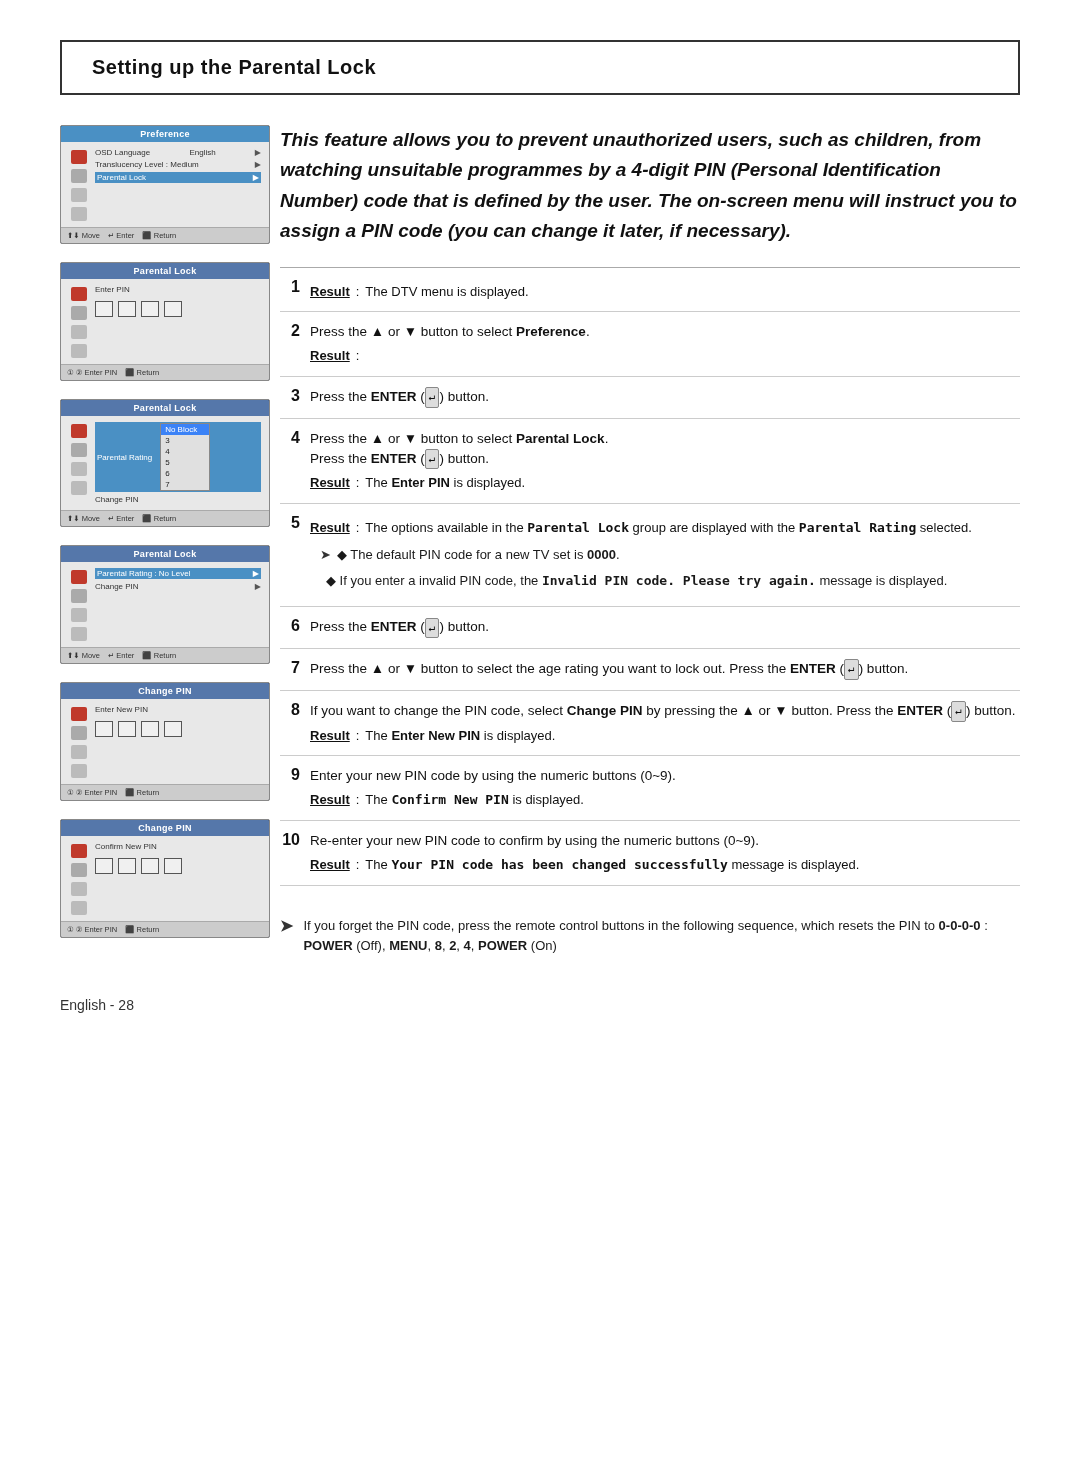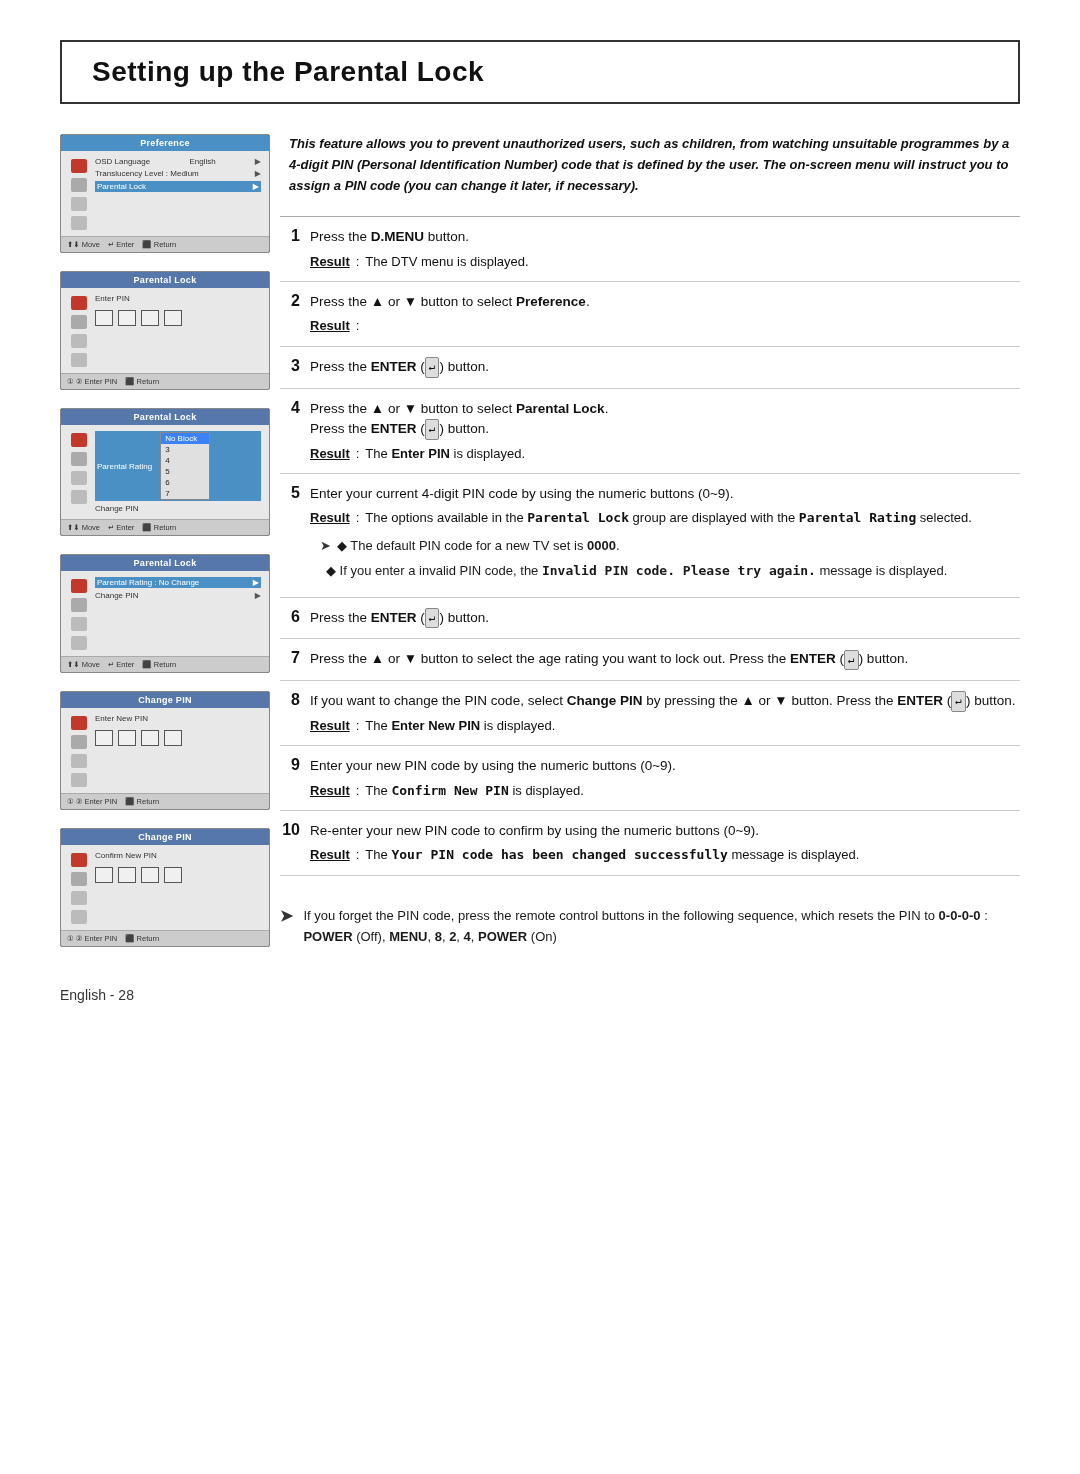--- a/index.html
+++ b/index.html
@@ -21,21 +21,21 @@
 
     
     .page-title-box {
       border: 2px solid #333;
       padding: 14px 30px;
       margin-bottom: 30px;
       display: inline-block;
       width: 100%;
     }
     .page-title-box h1 {
-      font-size: 28px;
+      font-size: 20px;
       font-weight: 900;
       color: #111;
       letter-spacing: 0.5px;
     }
 
     
     .main-layout {
       display: flex;
       align-items: flex-start;
     }
@@ -173,27 +173,26 @@
     }
 
     
     .instructions-col {
       flex: 1;
       display: flex;
       flex-direction: column;
     }
 
     .intro-text {
-      font-size: 13px;
+      font-size: 19px;
       font-style: italic;
       font-weight: bold;
       line-height: 1.6;
       margin-bottom: 20px;
       color: #111;
-      margin-left: 9px;
     }
 
     .divider {
       border: none;
       border-top: 1px solid #aaa;
       margin: 0;
     }
 
     .step-list {
       list-style: none;
@@ -408,21 +407,21 @@
         <div class="screen-title-bar" style="background:#5577aa;">Parental Lock</div>
         <div class="screen-body">
           <div class="screen-sidebar">
             <div class="icon-block active"></div>
             <div class="icon-block grey2"></div>
             <div class="icon-block grey3"></div>
             <div class="icon-block grey3"></div>
           </div>
           <div class="screen-content">
             <div class="screen-row highlighted">
-              <span style="color:#fff;font-size:8px">Parental Rating : No Change</span>
+              <span style="color:#fff;font-size:8px">Parental Rating : No Level</span>
               <span style="color:#fff;font-size:8px;margin-left:auto">▶</span>
             </div>
             <div class="screen-row">
               <span class="screen-label">Change PIN</span>
               <span class="screen-arrow">▶</span>
             </div>
           </div>
         </div>
         <div class="screen-bottom">
           <span>⬆⬇ Move</span>
@@ -493,21 +492,20 @@
         This feature allows you to prevent unauthorized users, such as children, from watching unsuitable programmes by a 4-digit PIN (Personal Identification Number) code that is defined by the user. The on-screen menu will instruct you to assign a PIN code (you can change it later, if necessary).
       </p>
 
       <hr class="divider">
 
       <ol class="step-list">
 
         <li class="step-item">
           <span class="step-num">1</span>
           <div class="step-body">
-            <div class="step-main">Press the <b>D.MENU</b> button.</div>
             <div class="result-line">
               <span class="result-label">Result</span>
                 <span>:</span>
               <span>The DTV menu is displayed.</span>
             </div>
           </div>
         </li>
 
         <li class="step-item">
           <span class="step-num">2</span>
@@ -535,21 +533,20 @@
               <span class="result-label">Result</span>
                 <span>:</span>
               <span>The <b>Enter PIN</b> is displayed.</span>
             </div>
           </div>
         </li>
 
         <li class="step-item">
           <span class="step-num">5</span>
           <div class="step-body">
-            <div class="step-main">Enter your current 4-digit PIN code by using the numeric buttons (0~9).</div>
             <div class="result-line">
               <span class="result-label">Result</span>
                 <span>:</span>
               <span>The options available in the <b><span style="font-family:monospace">Parental Lock</span></b> group are displayed with the <b><span style="font-family:monospace">Parental Rating</span></b> selected.</span>
             </div>
             <div class="sub-notes">
               <div class="sub-note">
                 <span class="sub-note-bullet">➤</span>
                 <span>◆ The default PIN code for a new TV set is <b>0000</b>.</span>
               </div>

